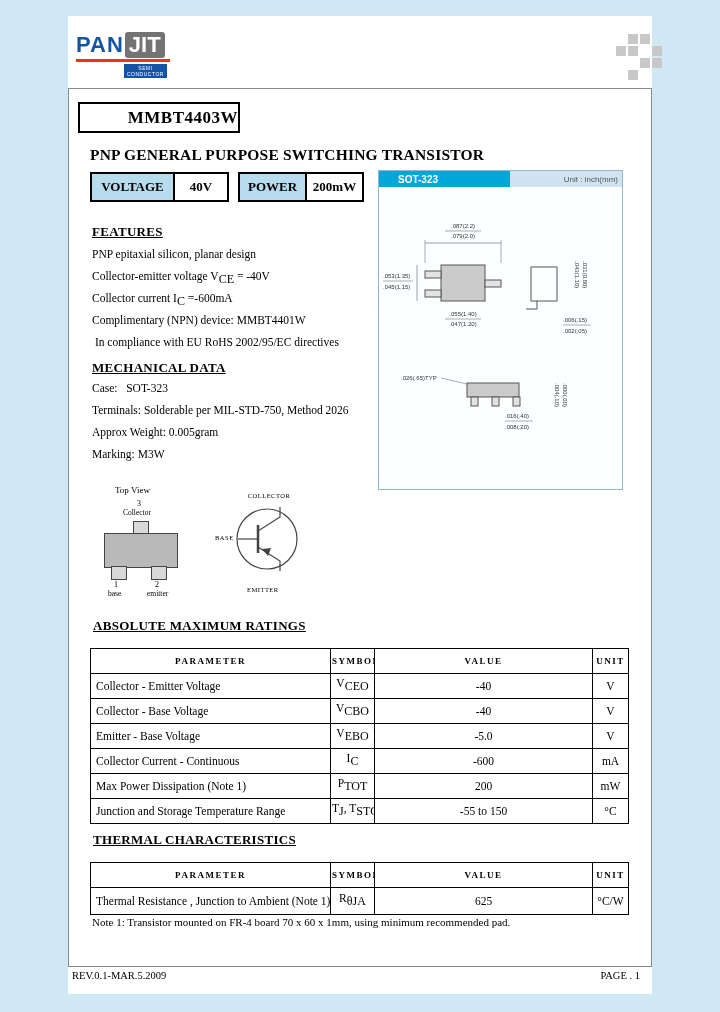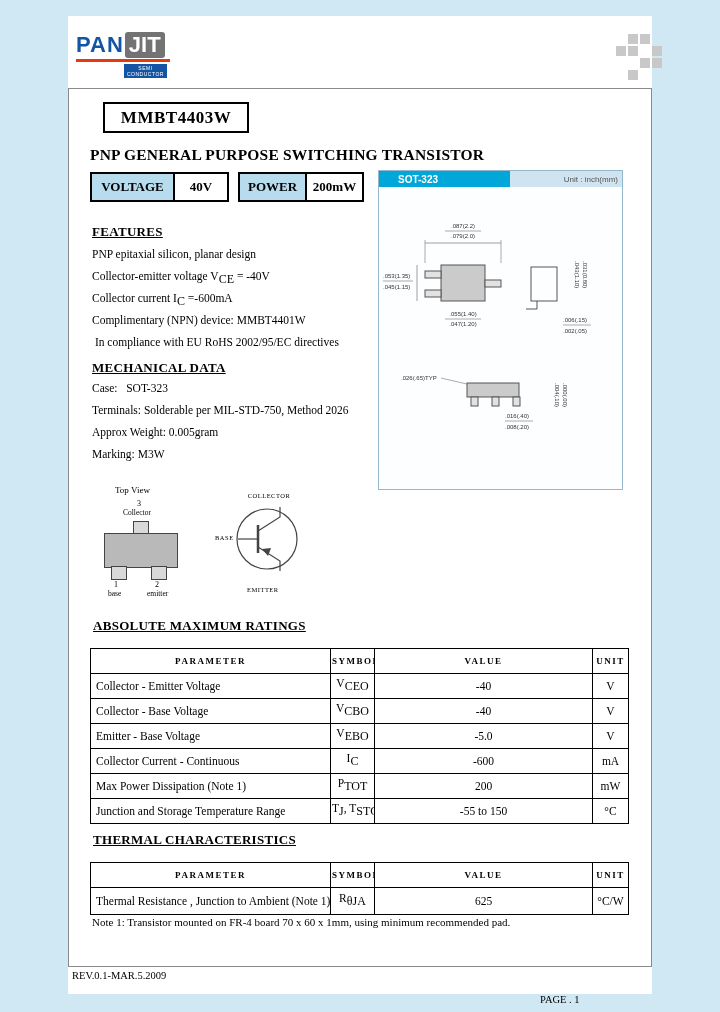--- a/index.html
+++ b/index.html
@@ -14,23 +14,23 @@
   .logo-row{display:flex;align-items:center;font-family:"Liberation Sans",sans-serif;font-weight:bold;font-size:22px;}
   .logo-pan{color:#1355a4;letter-spacing:1px;}
   .logo-jit{background:#737373;color:#fff;padding:0 4px;border-radius:3px;margin-left:1px;}
   .logo-underline{width:94px;height:3px;background:#e8380d;margin-top:1px;}
   .logo-sub{background:#1355a4;color:#fff;font-family:"Liberation Sans",sans-serif;font-size:5px;
             line-height:6px;padding:1px 3px;margin-left:48px;margin-top:1px;text-align:center;
             letter-spacing:.5px;display:inline-block;}
 
   .dot{position:absolute;width:10px;height:10px;background:#c8c8c8;}
 
-  .partbox{left:103px;top:102px;width:142px;height:27px;border:2px solid #000;
-           display:flex;align-items:center;justify-content:center;
-           font-weight:bold;font-size:17px;letter-spacing:.5px;}
+  .partbox{left:78px;top:102px;width:142px;height:27px;border:2px solid #000;
+           display:flex;align-items:center;justify-content:flex-end;
+           font-weight:bold;font-size:17px;letter-spacing:.5px;padding-left:16px;}
   .doc-title{left:90px;top:146px;font-weight:bold;font-size:15.5px;letter-spacing:.2px;}
 
   .rate{top:172px;height:30px;display:flex;}
   .rate-cell{border:2px solid #000;display:flex;align-items:center;justify-content:center;
              font-weight:bold;font-size:13px;height:26px;}
   .rate-label{background:#b7dcee;}
   .rate-val{background:#fff;border-left:none;}
 
   
   .pkg{left:378px;top:170px;width:243px;height:318px;border:1px solid #93b7cb;background:#fcfeff;}
@@ -276,15 +276,15 @@
       <td class="p">Thermal Resistance , Junction to Ambient (Note 1)</td>
       <td class="c"><span>R</span><sub>θJA</sub></td>
       <td class="c">625</td>
       <td class="c">°C/W</td>
     </tr>
   </tbody>
     </table>
   <div class="abs note" style="left:92px;top:916px;">Note 1: Transistor mounted on FR-4 board 70 x 60 x 1mm, using minimum recommended pad.</div>
 
   <div class="abs footer" style="left:72px;top:970px;">REV.0.1-MAR.5.2009</div>
-  <div class="abs footer" style="left:540px;top:970px;width:100px;text-align:left;margin-top:24px;">PAGE . 1</div>
+  <div class="abs footer" style="left:540px;top:970px;width:100px;text-align:right;">PAGE . 1</div>
 
 </div>
 
 </body></html>

